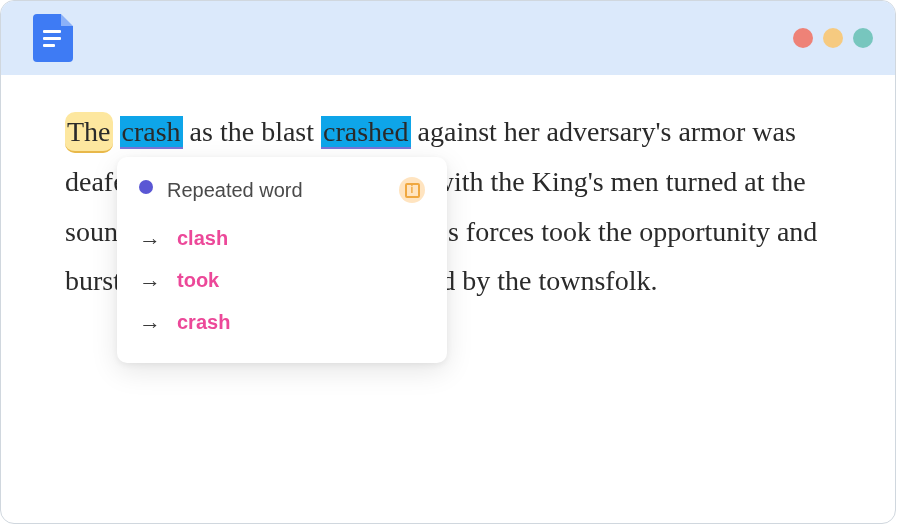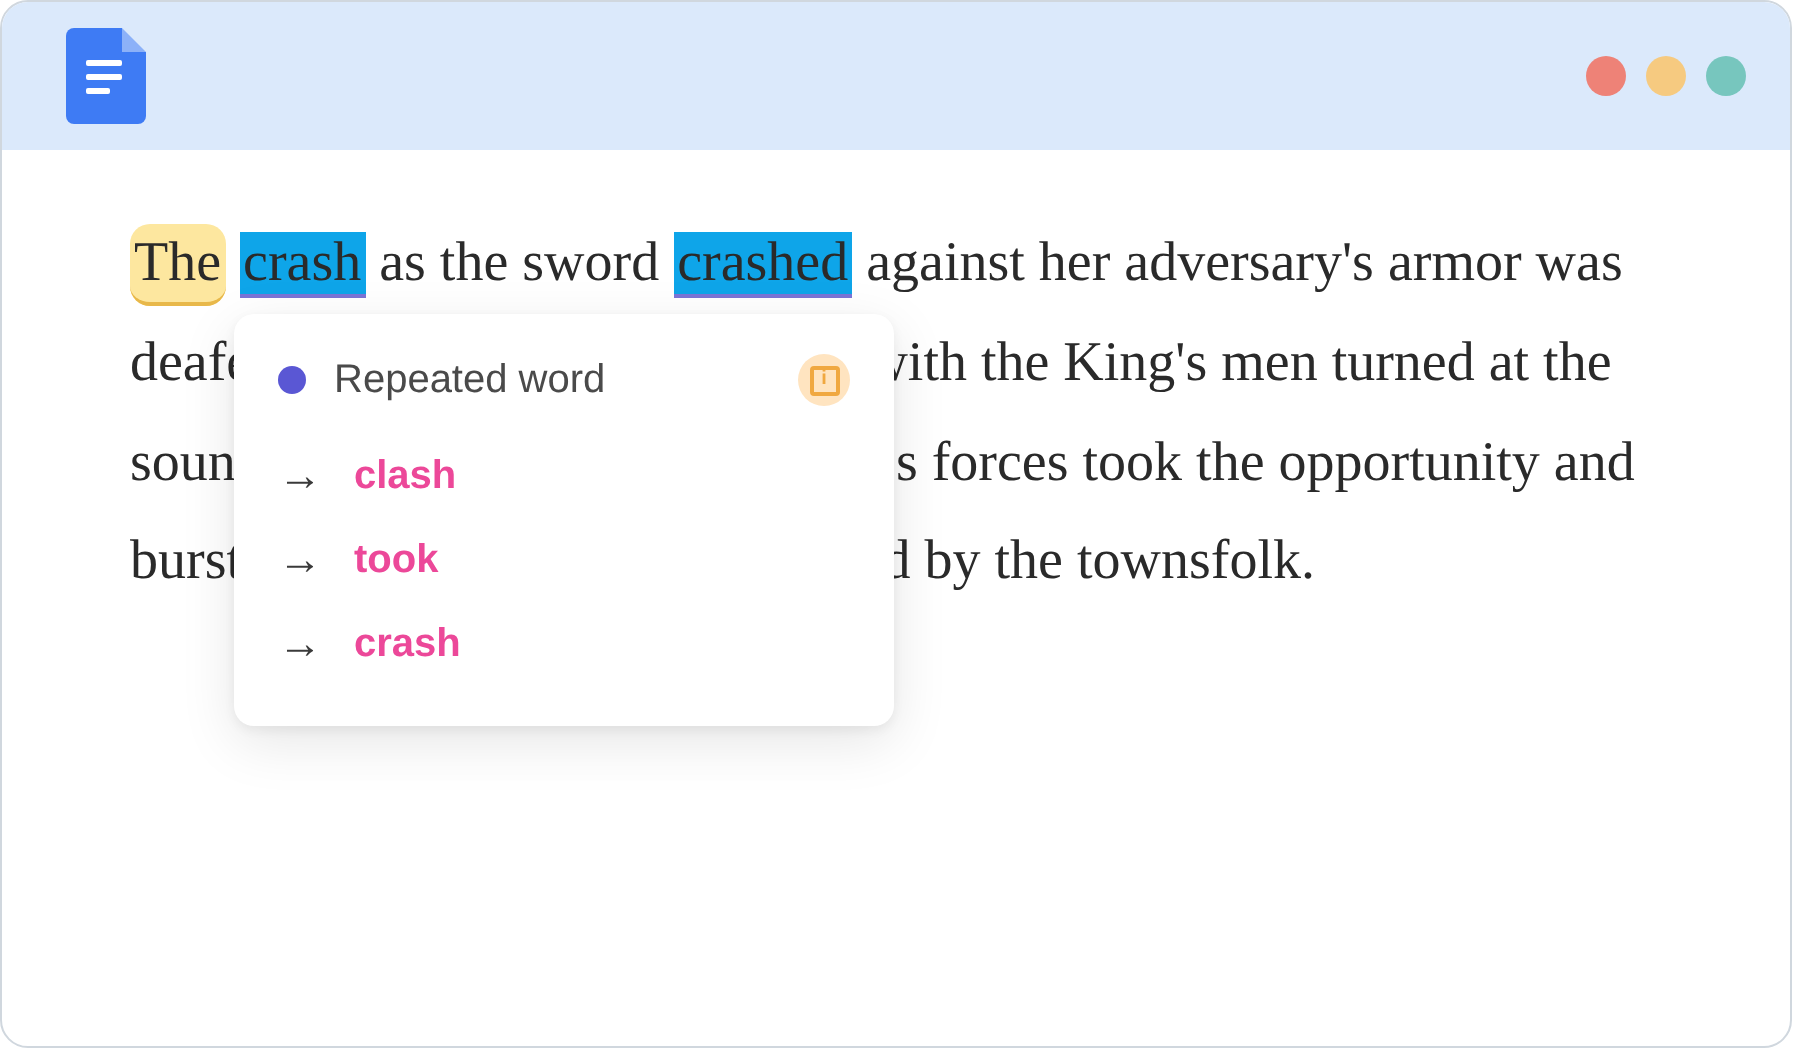--- a/index.html
+++ b/index.html
@@ -100,21 +100,21 @@
       line-height: 1.0;
     }
     .tooltip-header {
       display: flex;
       align-items: center;
       justify-content: space-between;
       padding: 2px 4px 14px 4px;
     }
     .tooltip-title-wrap {
       display: flex;
-      align-items: center;
+      align-items: flex-start;
       gap: 14px;
     }
     .bullet {
       width: 14px;
       height: 14px;
       border-radius: 50%;
       background: #5a57d4;
     }
     .tooltip-title {
       font-size: 20px;
@@ -177,21 +177,21 @@
       <div class="dot dot-red"></div>
       <div class="dot dot-yellow"></div>
       <div class="dot dot-green"></div>
     </div>
   </div>
 
   <div class="content">
     <span class="hl-yellow">The</span>
     <span> </span>
     <span class="hl-purple">crash</span>
-    <span> as the sword </span>
+    <span> as the blast </span>
     <span class="hl-purple">crashed</span>
     <span> against her adversary's armor was deafening. </span>
     <span class="hl-yellow">The</span>
     <span> soldiers fighting with the King's men turned at the sound of the crash just as Carmen's forces took the opportunity and burst through the barricade created by  the townsfolk.</span>
   </div>
 
   <div class="tooltip">
     <div class="tooltip-header">
       <div class="tooltip-title-wrap">
         <div class="bullet"></div>

